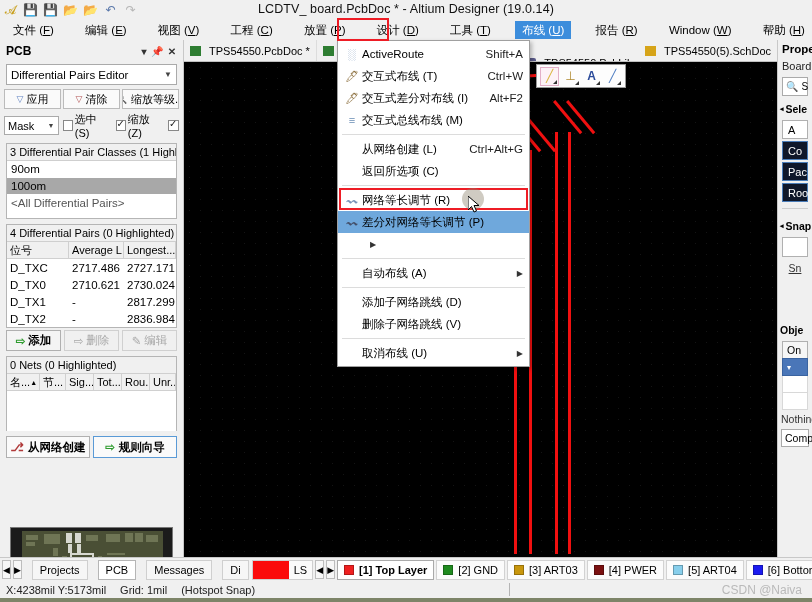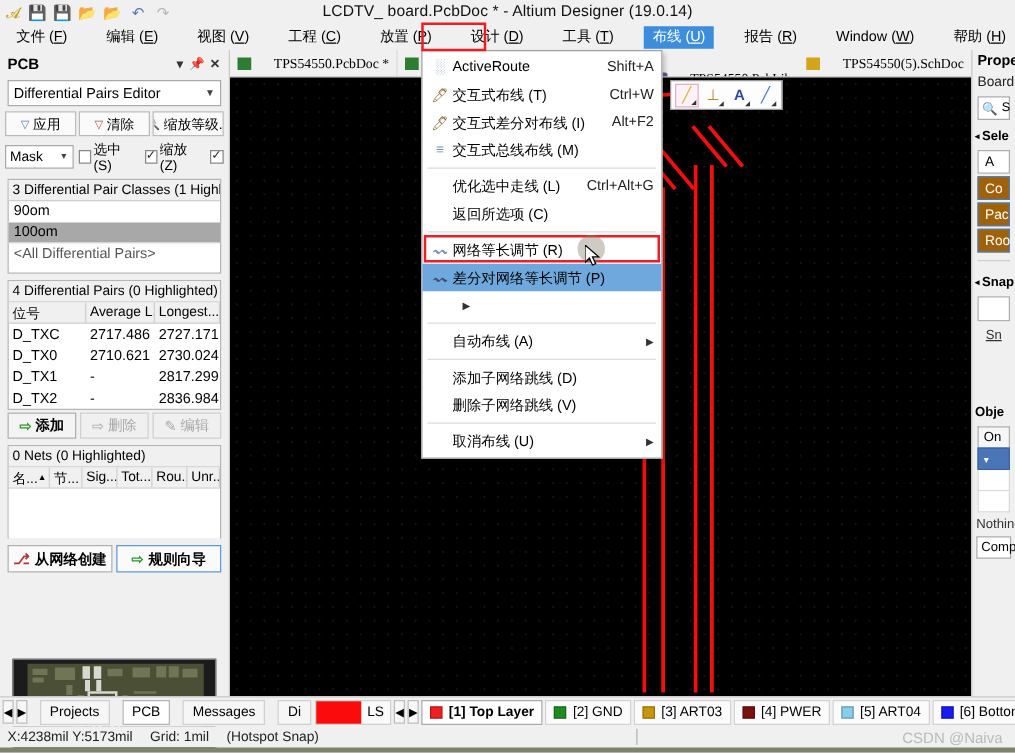--- a/index.html
+++ b/index.html
@@ -169,24 +169,23 @@
   }
   .trace { position: absolute; background: #f01010; }
 
   
   .tabstrip {
     position: absolute; left: 184px; top: 40px; width: 593px; height: 22px;
     background: #f0f0f0; display: flex; align-items: center; gap: 0px;
     border-bottom: 1px solid #c0c0c0; overflow: hidden;
   }
   .doctab {
-    height: 22px; display: flex; align-items: center; gap: 18px;
+    height: 22px; display: flex; align-items: center; gap: 8px;
     padding: 0 6px; font-size: 11px; white-space: nowrap;
     border-right: 1px solid #dcdcdc;
-    font-family: Liberation Serif, serif;
   }
   .tabicon { width: 11px; height: 10px; display: inline-block; }
 
   
   .floatbar {
     position: absolute; left: 536px; top: 64px; width: 90px; height: 24px;
     background: #fdfdfd; border: 1px solid #9a9a9a;
     display: flex; align-items: center; gap: 2px; padding: 0 3px; z-index: 20;
   }
   .fb-btn {
@@ -242,21 +241,21 @@
     display: flex; align-items: center; padding: 0 3px; gap: 3px; font-size: 10px;
   }
   .rp-sect {
     padding: 5px 2px 3px 2px; font-weight: bold; font-size: 10.5px;
     display: flex; align-items: center; gap: 2px;
   }
   .rp-btn {
     margin: 2px 4px; height: 19px; border: 1px solid #b0b0b0; background: #fff;
     display: flex; align-items: center; padding: 0 5px; font-size: 11px;
   }
-  .rp-btn.blue { background: #a16207; border-color: #4a7cb8; color: #fff; }
+  .rp-btn.blue { background: #0f172a; border-color: #4a7cb8; color: #fff; }
   .rp-box {
     margin: 2px 4px; height: 20px; border: 1px solid #b0b0b0; background: #fff;
   }
   .rp-hdr {
     margin: 2px 4px 0 4px; height: 17px; border: 1px solid #b0b0b0;
     border-bottom: none; background: #f6f6f6;
     display: flex; align-items: center; padding: 0 4px; font-size: 10.5px;
   }
   .rp-sel-row {
     margin: 0 4px; height: 18px; background: #4a76b8;
@@ -581,21 +580,21 @@
       <span class="dd-lbl">交互式差分对布线 (I)</span>
       <span class="dd-key">Alt+F2</span>
     </div>
     <div class="dd-item">
       <span class="dd-ico" style="color:#6a8db5;">≡</span>
       <span class="dd-lbl">交互式总线布线 (M)</span>
     </div>
     <div class="dd-sep"></div>
     <div class="dd-item">
       <span class="dd-ico"></span>
-      <span class="dd-lbl">优化选中走线 (L)</span>
+      <span class="dd-lbl">从网络创建 (L)</span>
       <span class="dd-key">Ctrl+Alt+G</span>
     </div>
     <div class="dd-item">
       <span class="dd-ico"></span>
       <span class="dd-lbl">返回所选项 (C)</span>
     </div>
     <div class="dd-sep"></div>
     <div class="dd-item">
       <span class="dd-ico" style="color:#7a93b8;">〰</span>
       <span class="dd-lbl">网络等长调节 (R)</span>

